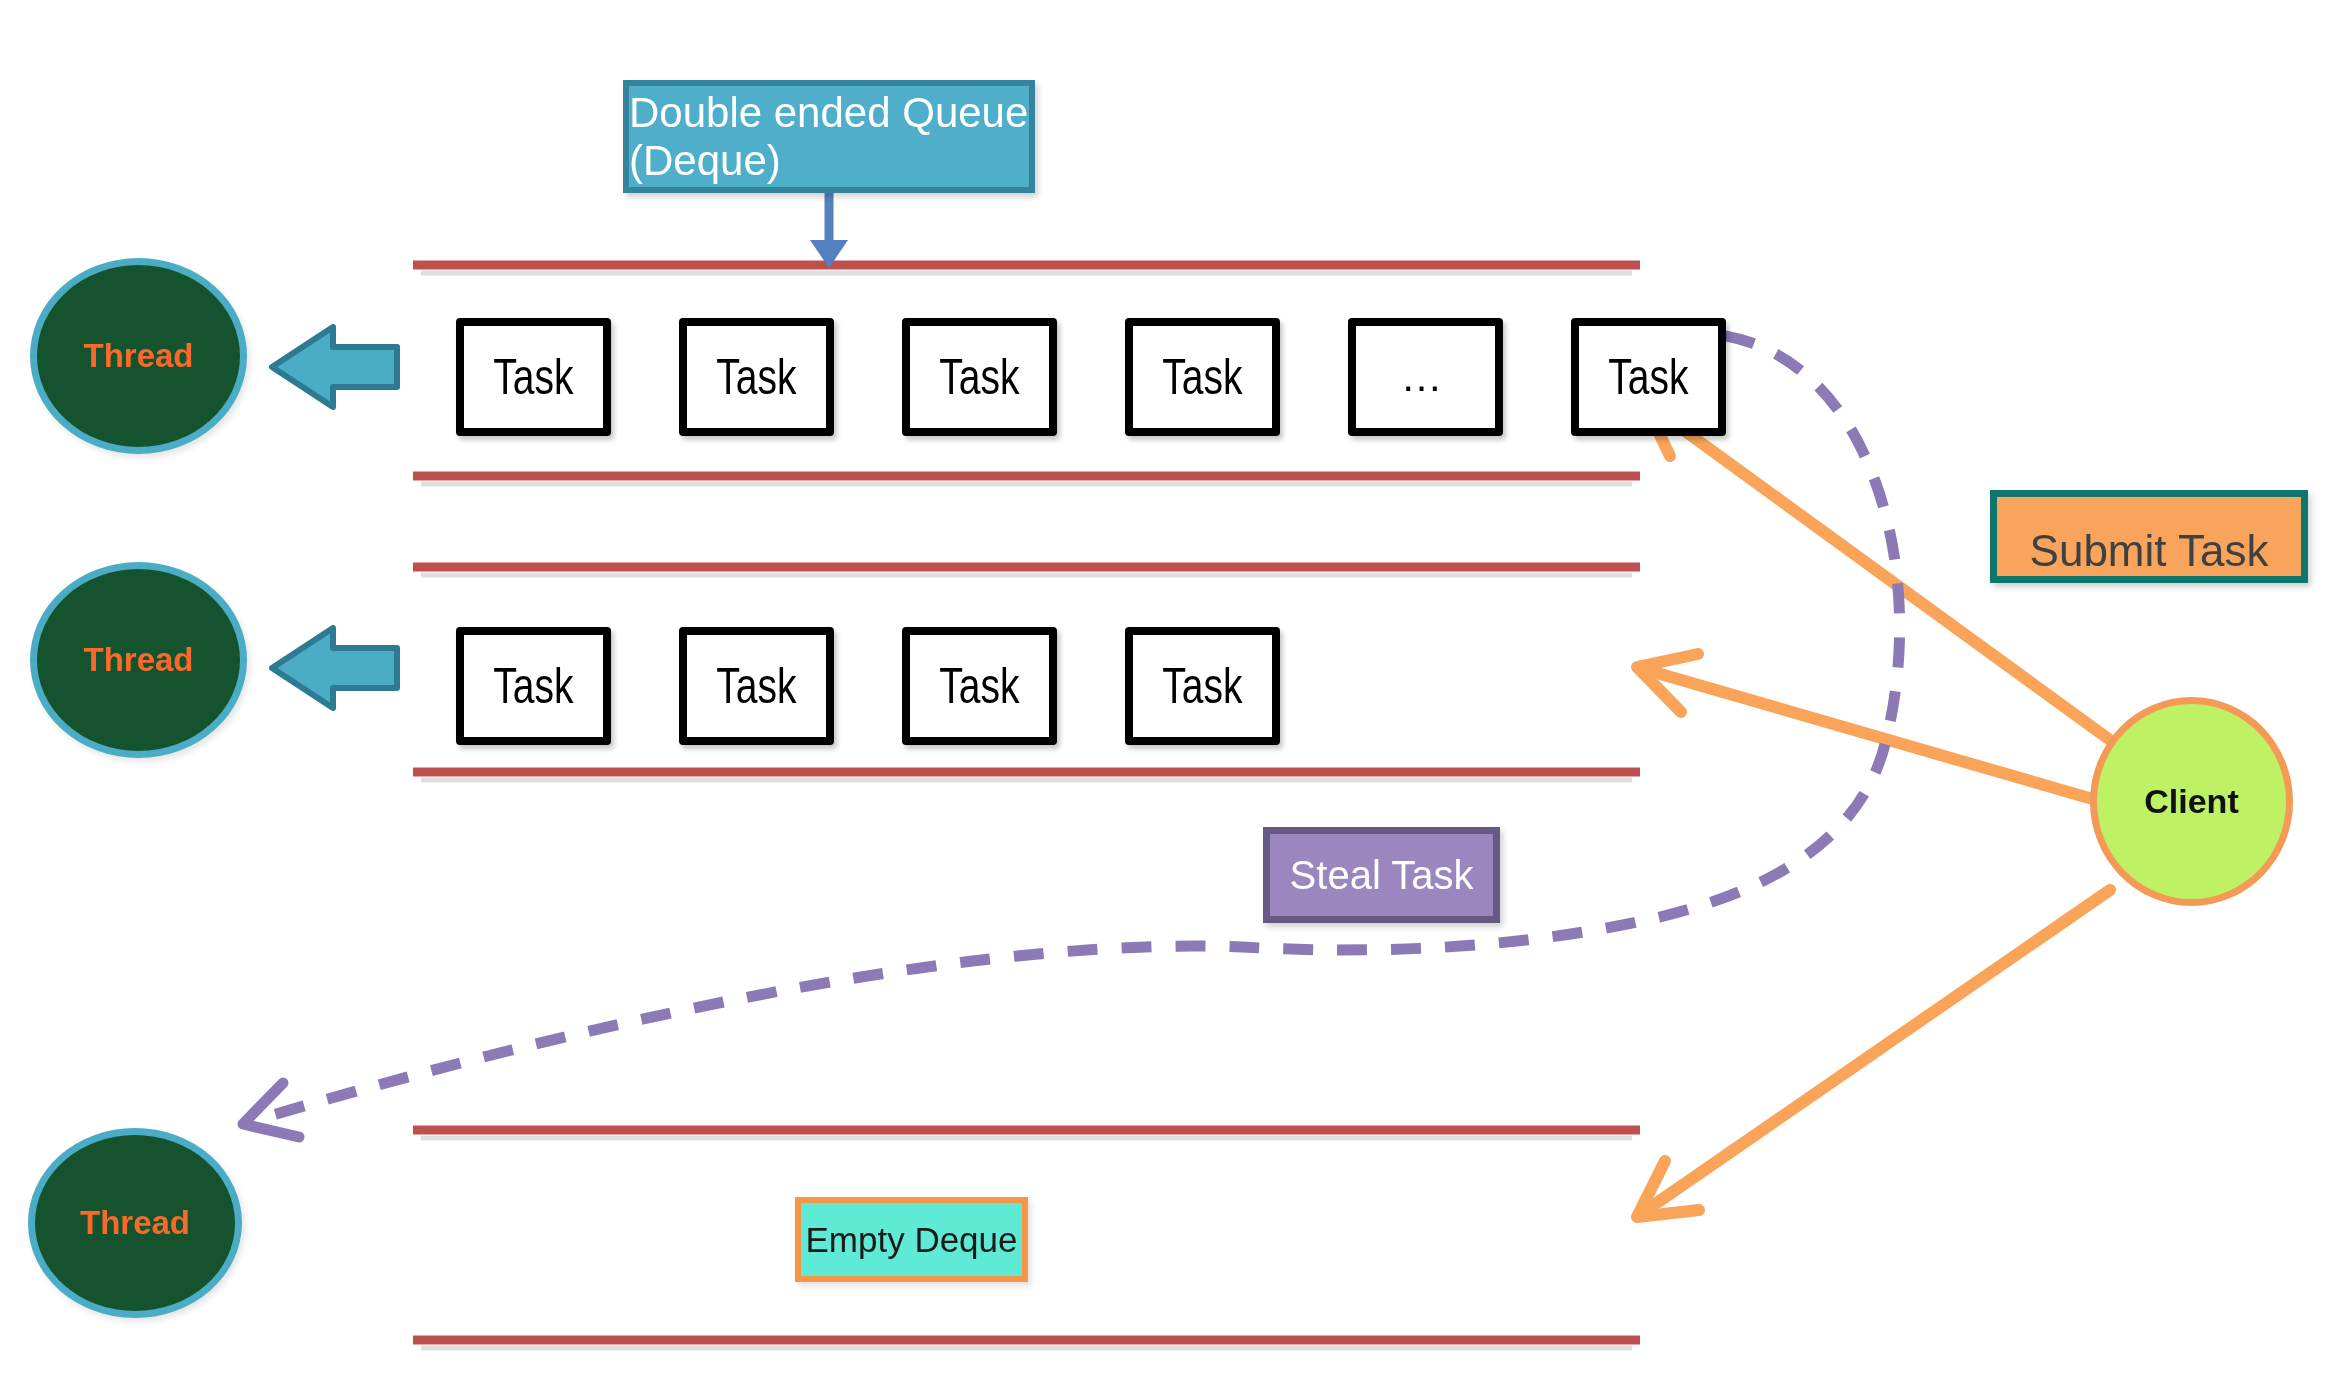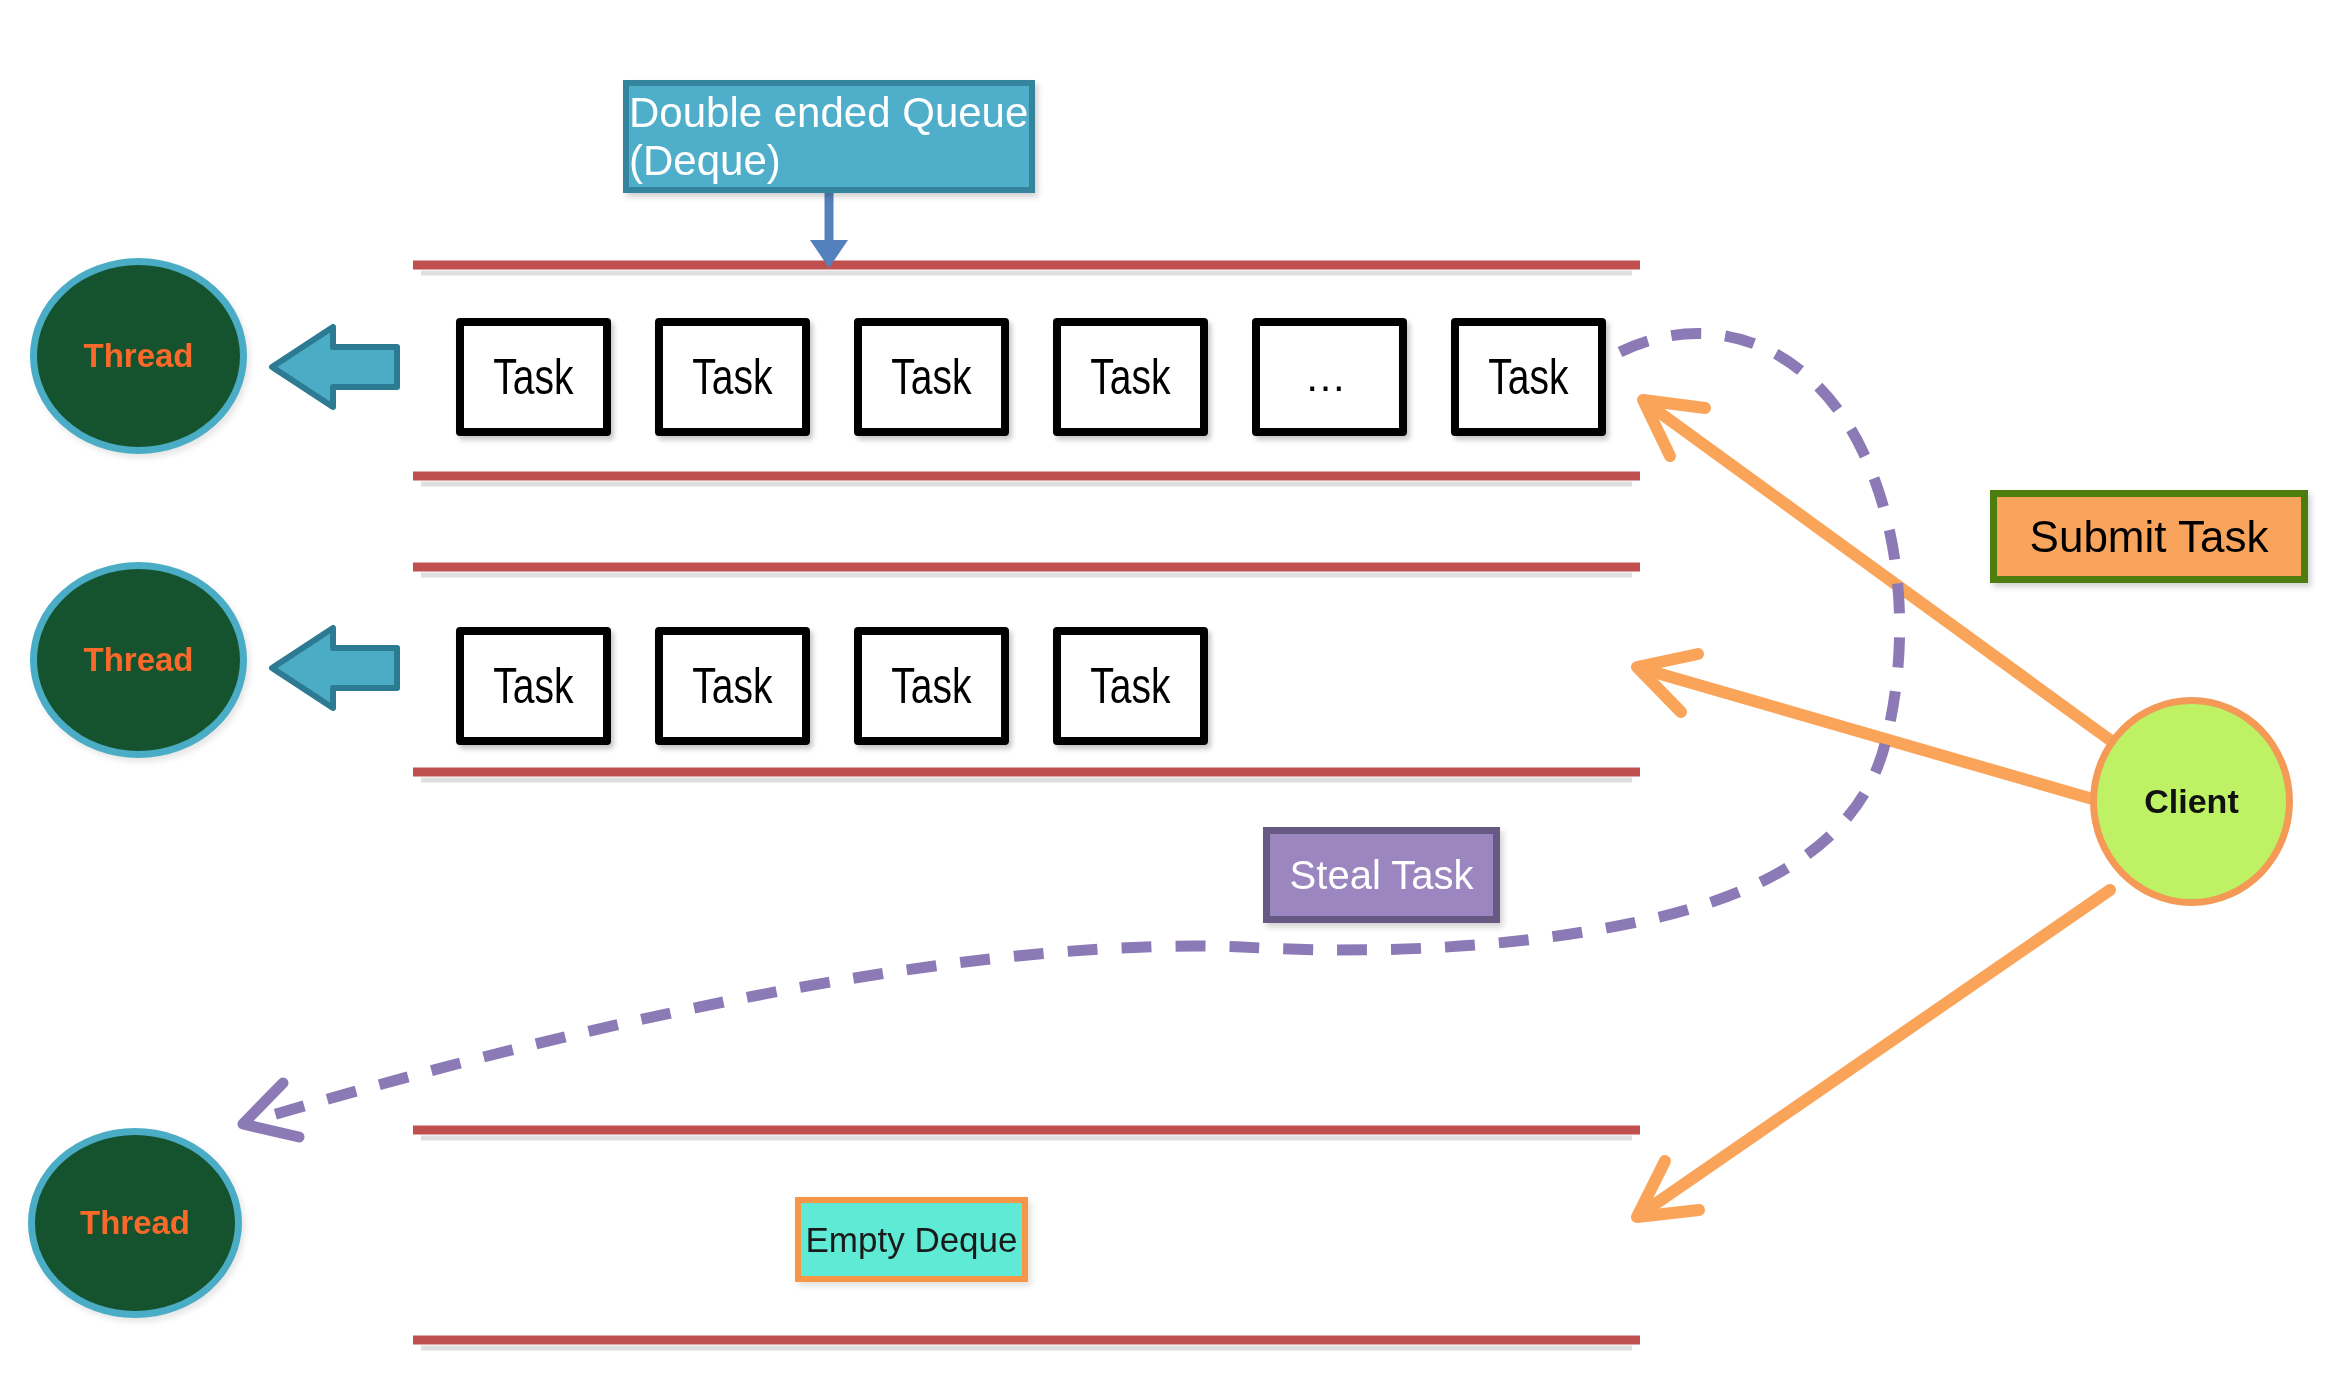--- a/index.html
+++ b/index.html
@@ -16,23 +16,24 @@
 
   
   .title-box{
     left:623px;top:80px;width:412px;height:113px;
     background:#4FAFCA;border:6px solid #35849E;
     color:#ffffff;font-size:42px;
     box-shadow:3px 4px 6px rgba(0,0,0,0.18);
   }
   .submit-box{
     left:1990px;top:490px;width:318px;height:93px;
-    background:#F9A45C;border:7px solid #4d7c0f;
-    color:#000000;font-size:44px;
+    background:#F9A45C;border:7px solid #0f766e;
+    color:#404040;font-size:44px;
     box-shadow:3px 4px 6px rgba(0,0,0,0.18);
+    align-items:flex-end;
   }
   .steal-box{
     left:1263px;top:827px;width:237px;height:96px;
     background:#9B86C0;border:7px solid #665A85;
     color:#ffffff;font-size:40px;
     box-shadow:3px 4px 6px rgba(0,0,0,0.18);
   }
   .empty-box{
     left:795px;top:1197px;width:233px;height:85px;
     background:#5eead4;border:6px solid #F79646;
@@ -50,21 +51,21 @@
   .t1{left:30px;top:258px;width:217px;height:196px;}
   .t2{left:30px;top:562px;width:217px;height:196px;}
   .t3{left:28px;top:1128px;width:214px;height:190px;}
   .client-circle{
     left:2090px;top:697px;width:203px;height:209px;
     border:7px solid #F49A56;border-radius:50%;
     background:#bef264;color:#111111;font-weight:bold;font-size:34px;
   }
 
   
-  .task-row{position:absolute;display:flex;gap:44px;}
+  .task-row{position:absolute;display:flex;gap:68px;}
   .row1{left:456px;top:318px;}
   .row2{left:456px;top:627px;}
   .task-box{
     width:155px;height:118px;box-sizing:border-box;
     border:8px solid #000000;border-radius:4px;background:#ffffff;
     display:flex;align-items:center;justify-content:center;
     font-size:50px;color:#000000;
     box-shadow:3px 4px 5px rgba(0,0,0,0.22);
   }
   .task-box span{display:inline-block;transform:scaleX(0.78);white-space:nowrap;}

